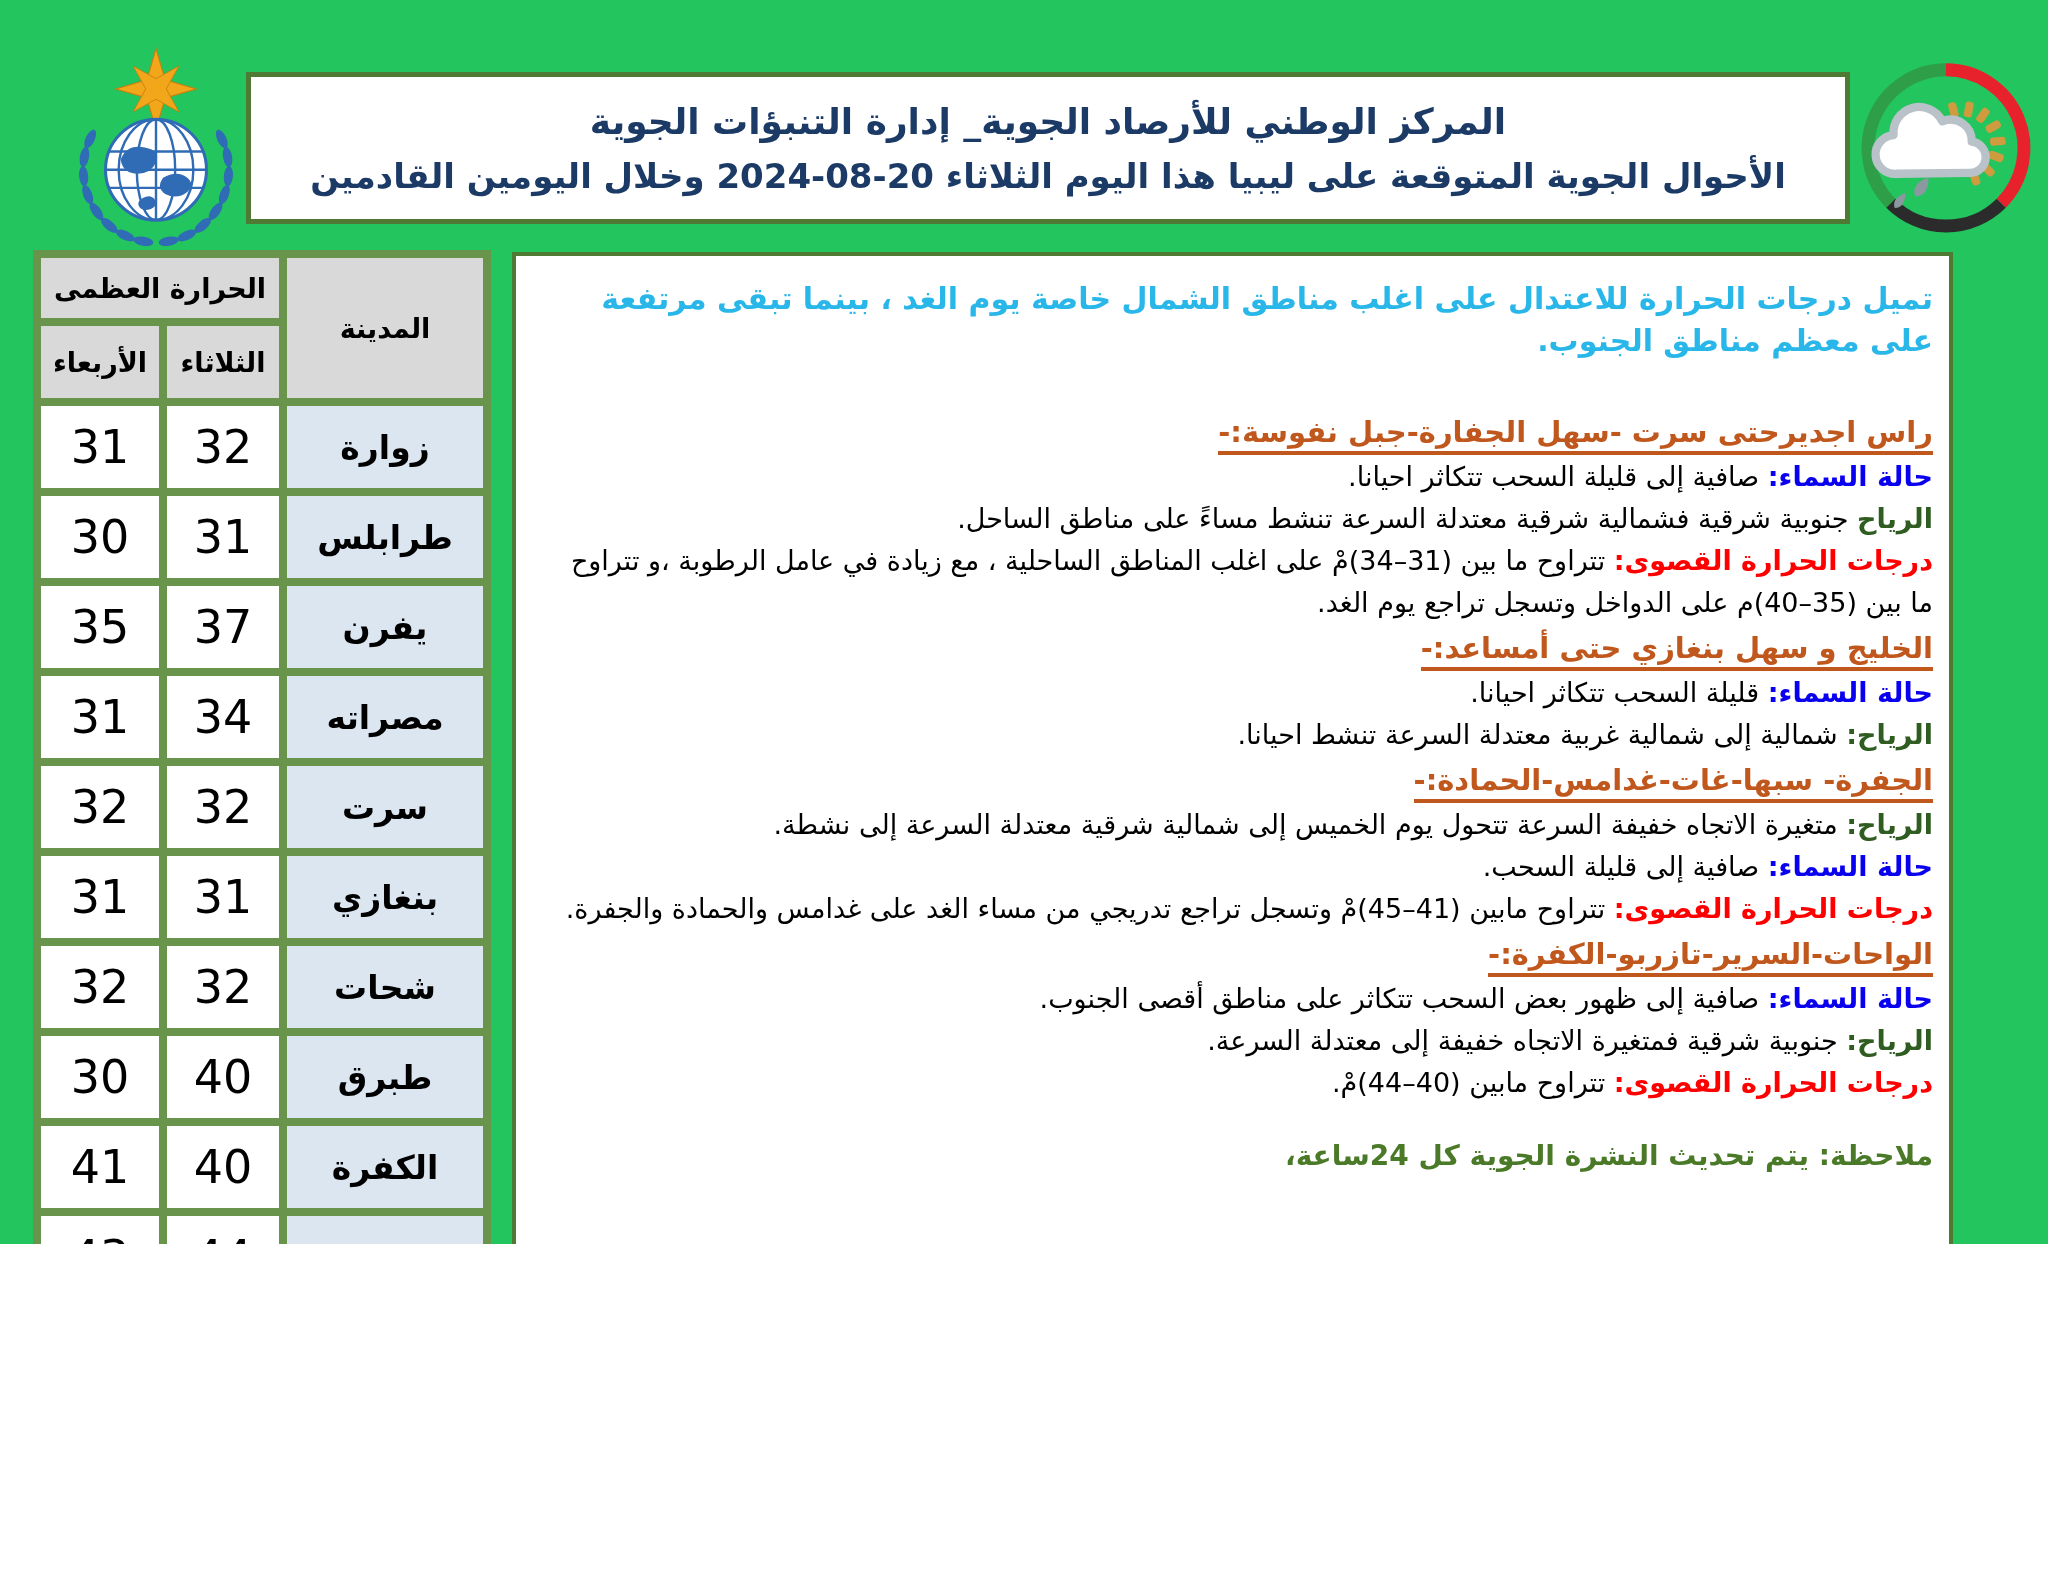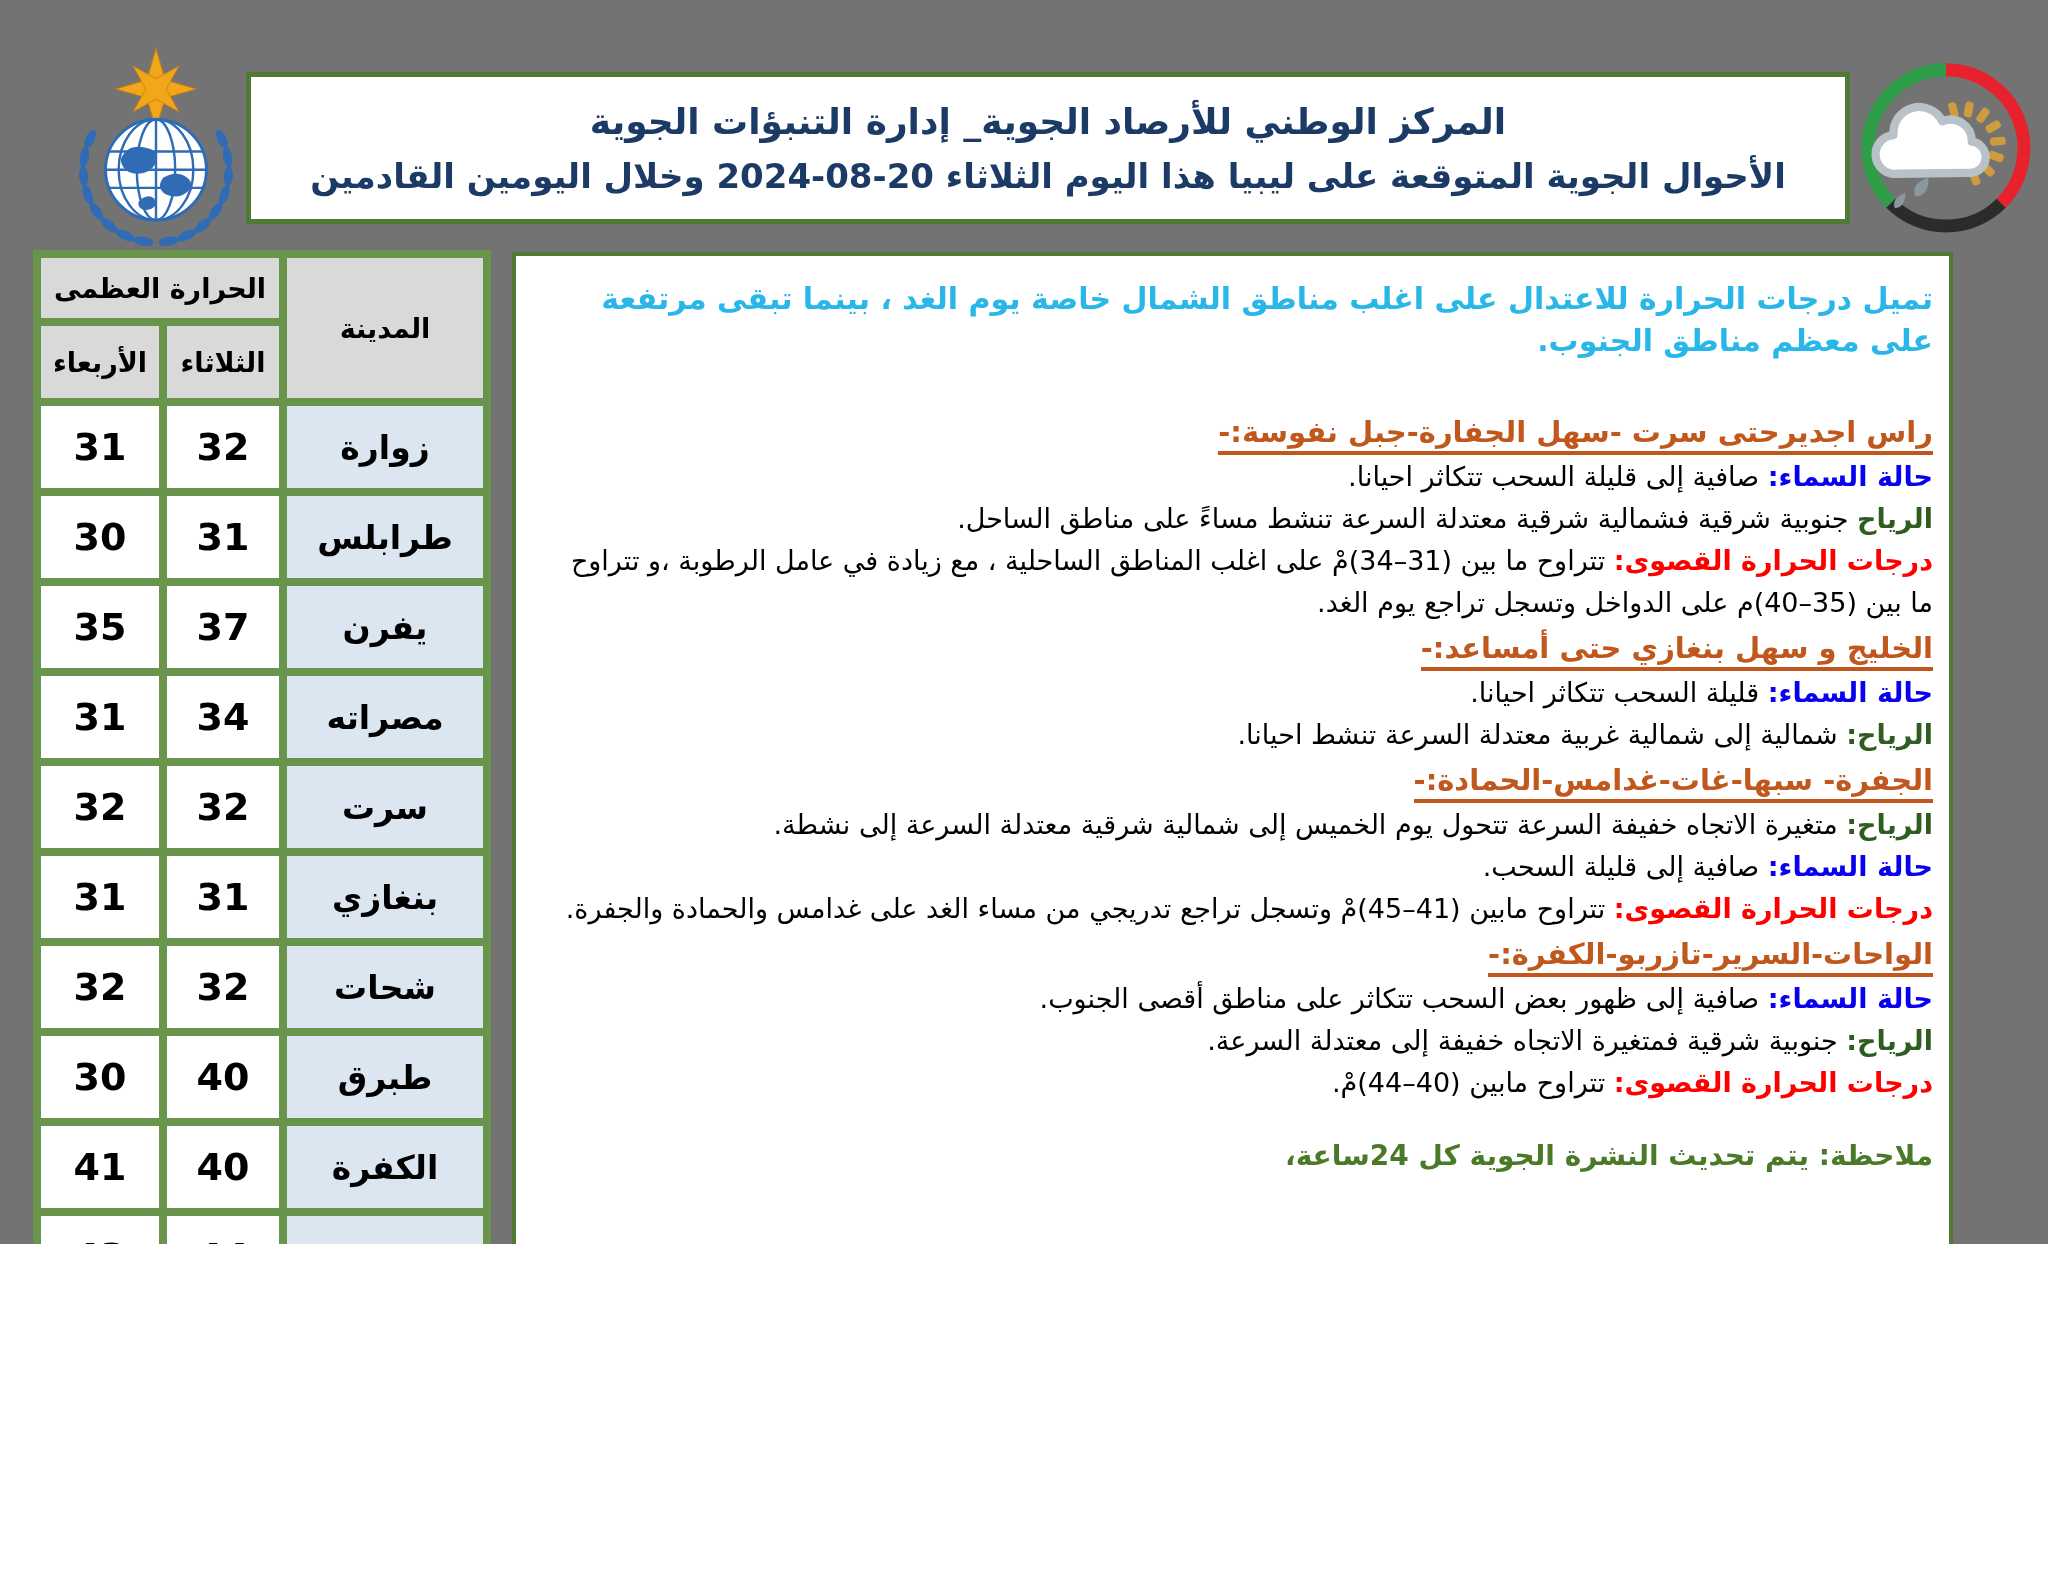--- a/index.html
+++ b/index.html
@@ -1,32 +1,32 @@
 <!DOCTYPE html>
 <html lang="ar"><head>
 <meta charset="utf-8">
 <style>
   html,body{margin:0;padding:0;background:#ffffff;}
-  .page{position:relative;width:2048px;height:1244px;background:#737373;overflow:hidden;
+  .page{position:relative;width:2048px;height:1244px;background:#22c55e;overflow:hidden;
         font-family:"DejaVu Sans","Liberation Sans",sans-serif;color:#000;}
   
   .wmo-logo{position:absolute;left:50px;top:46px;width:212px;height:208px;}
   .ncm-logo{position:absolute;left:1854px;top:56px;width:184px;height:184px;}
   .header-box{position:absolute;left:246px;top:72px;width:1604px;height:152px;
               border:5px solid #4e7a33;box-sizing:border-box;background:#fff;
               display:flex;flex-direction:column;align-items:center;justify-content:center;
               gap:14px;direction:rtl;}
   .title1{font-size:36px;font-weight:bold;color:#1b3a66;}
   .title2{font-size:34px;font-weight:bold;color:#1b3a66;}
   
   .temps-table{position:absolute;left:33px;top:250px;border-collapse:collapse;direction:rtl;}
   .temps-table td{border:8px solid #68944b;text-align:center;vertical-align:middle;padding:0;}
   .cell-head{background:#d9d9d9;font-weight:bold;font-size:27px;}
   .cell-city{width:196px;background:#dce6f1;font-weight:bold;font-size:33px;}
-  .cell-num{background:#ffffff;font-size:38px;font-weight:bold;}
+  .cell-num{background:#ffffff;font-size:46px;font-weight:normal;}
   .col-tue{width:112px;}
   .col-wed{width:118px;}
   .row-h1 td{height:60px;}
   .row-h2 td{height:72px;}
   .row-data td{height:82px;}
   
   .panel{position:absolute;left:512px;top:252px;width:1441px;height:1262px;
          border:4px solid #4e7a33;box-sizing:border-box;background:#fff;
          direction:rtl;text-align:right;padding:22px 16px 0 24px;}
   .intro{color:#29b7e9;font-size:30px;font-weight:bold;line-height:42px;margin:0 0 46px 0;}

